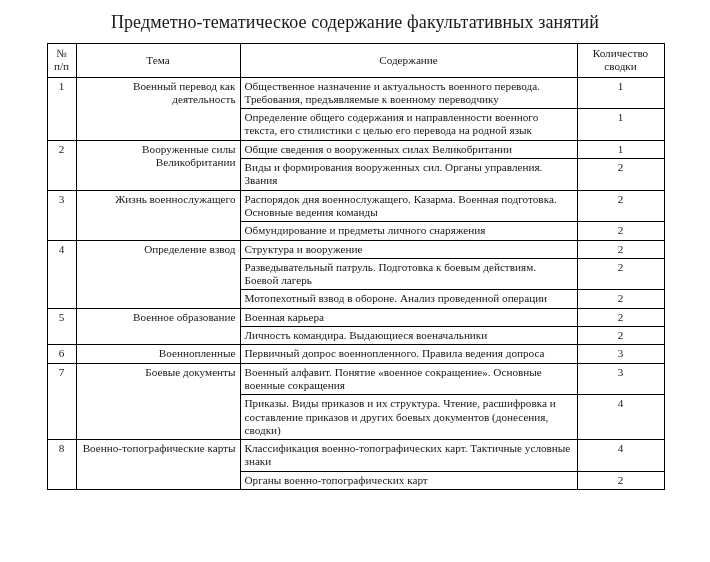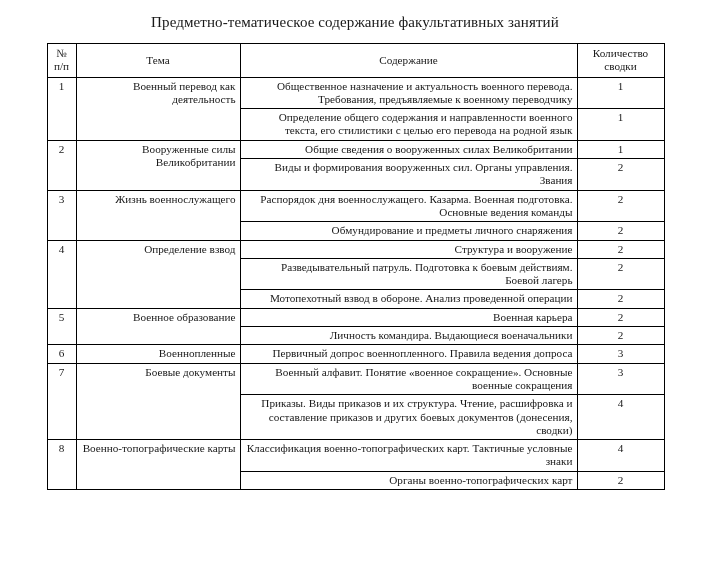--- a/index.html
+++ b/index.html
@@ -16,21 +16,21 @@
     overflow: hidden;
   }
   .page {
     position: relative;
     width: 710px;
     height: 562px;
     box-sizing: border-box;
   }
   .doc-title {
     text-align: center;
-    font-size: 15px;
+    font-size: 18px;
     line-height: 17px;
     padding-top: 14px;
     color: #181818;
     letter-spacing: 0.1px;
   }
   .doc-title .title-line {
     display: block;
     white-space: nowrap;
   }
   .table-wrap {
@@ -66,21 +66,21 @@
 
   td.num {
     text-align: center;
     vertical-align: top;
     padding-top: 2px;
   }
   td.theme {
     text-align: right;
   }
   td.body {
-    text-align: right;
+    text-align: left;
     margin-left: 28px;
   }
   td.hours {
     text-align: center;
     vertical-align: top;
     padding-top: 2px;
   }
   .hdr-stack { display: block; }
 </style>
 </head>

